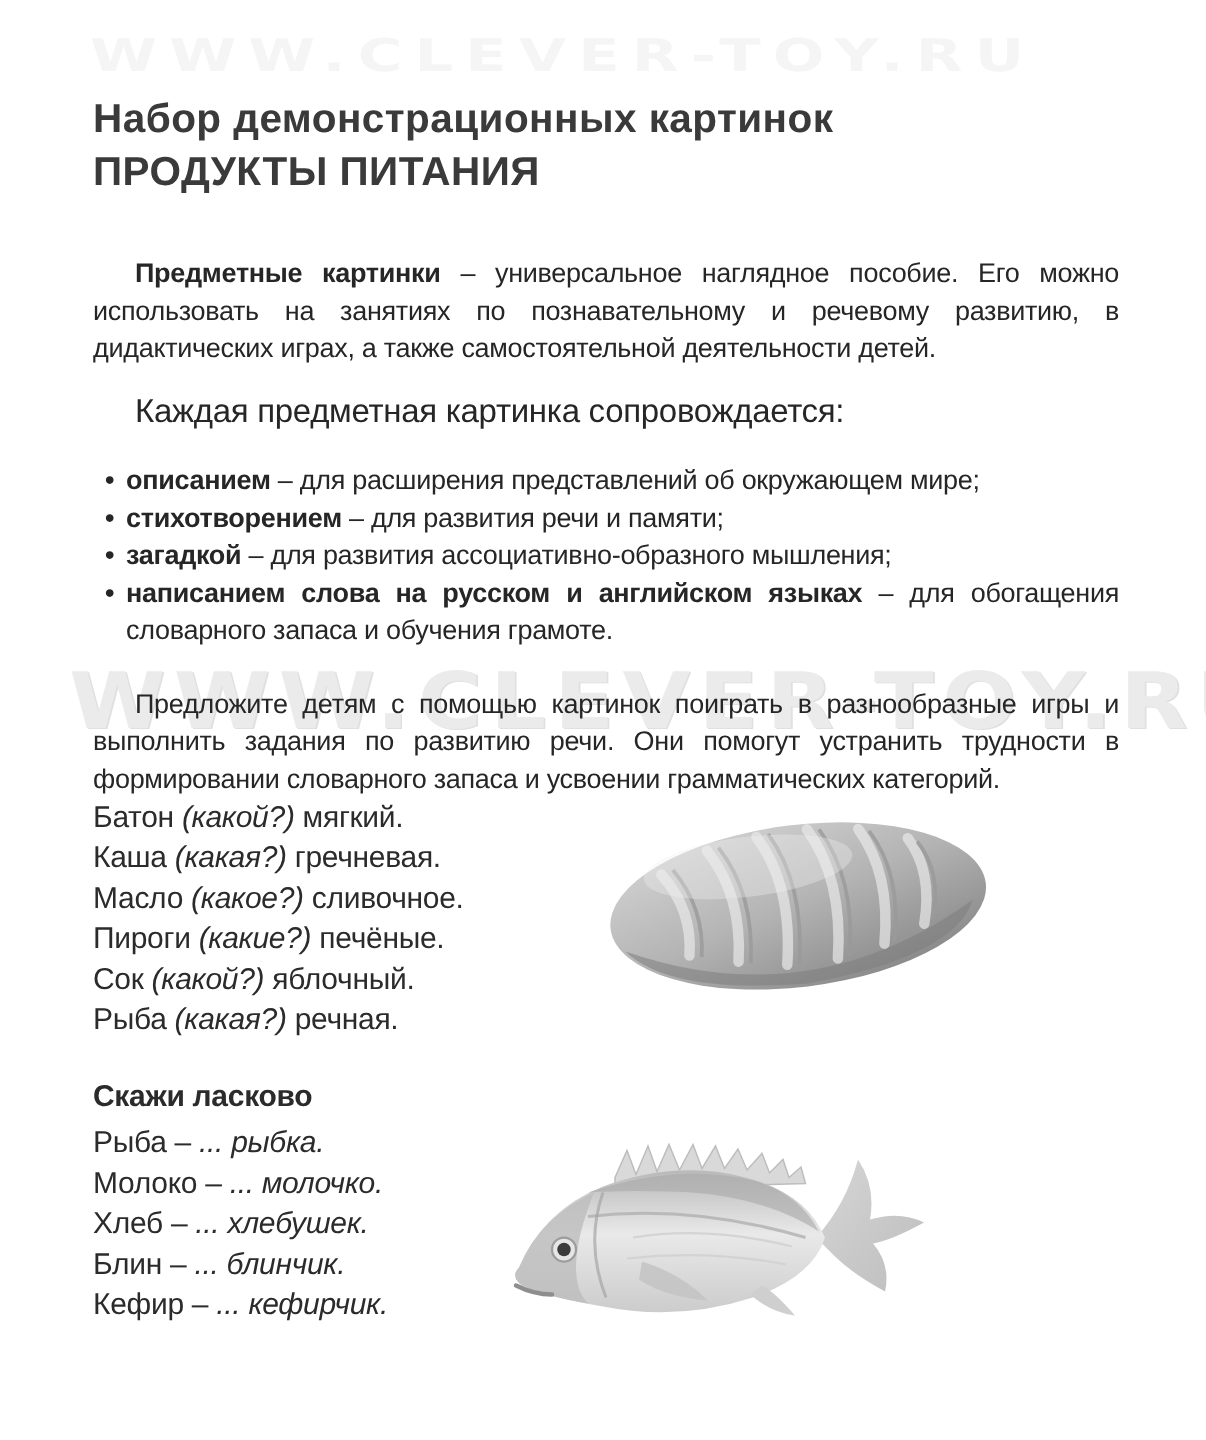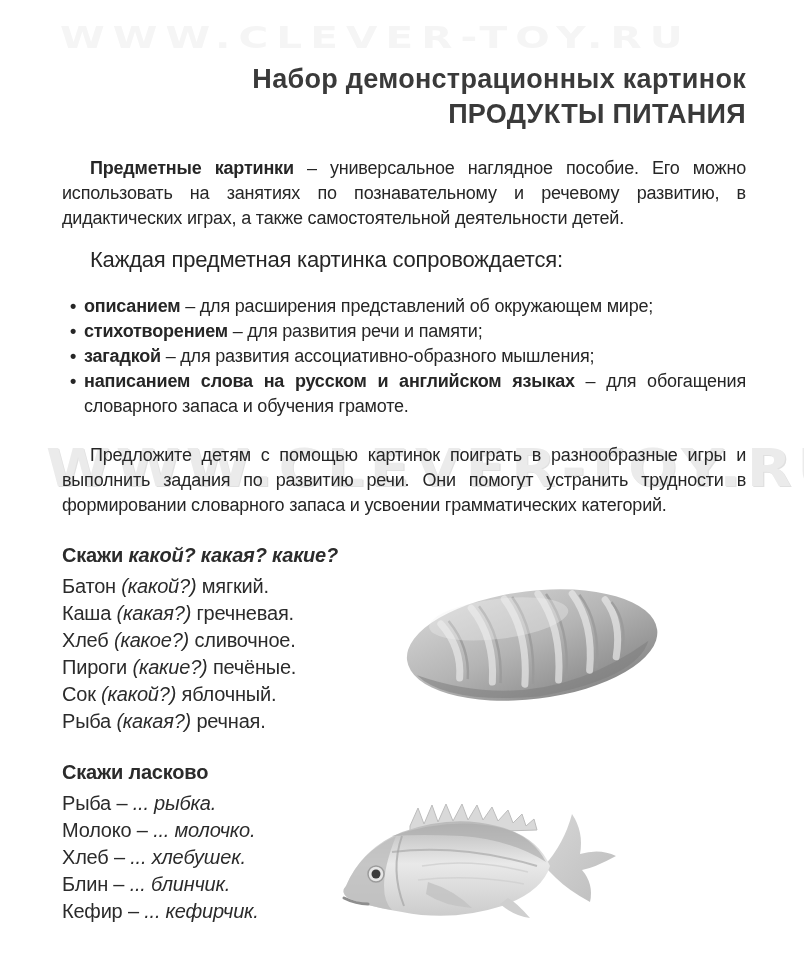--- a/index.html
+++ b/index.html
@@ -15,28 +15,28 @@
     left:46px;top:438px;font-size:52px;color:#ebebeb;letter-spacing:5px;
     transform:scaleX(1.12);transform-origin:left center;
     text-shadow:1px 1px 0 #e0e0e0;
   }
   .watermark.top{
     left:60px;top:20px;font-size:30px;color:#f5f5f5;letter-spacing:6px;
     transform:scaleX(1.35);transform-origin:left center;
   }
   .content{position:relative;z-index:1;padding:62px 58px 0 62px;}
   .title{
-    text-align:right;font-weight:bold;color:#3a3a3a;
+    text-align:left;font-weight:bold;color:#3a3a3a;
     font-size:27px;line-height:35px;margin:0;letter-spacing:.3px;
   }
   .para{
     font-size:18px;line-height:25px;letter-spacing:-0.2px;
     text-align:justify;text-indent:28px;margin:0;
   }
-  .intro{margin-top:24px;}
+  .intro{margin-top:38px;}
   .bullets-intro{margin-top:16px;text-indent:28px;font-size:22px;line-height:25px;letter-spacing:-0.2px;}
   ul.bullets{
     list-style:none;margin:2px 0 0 0;padding:0 0 0 22px;
   }
   ul.bullets li{
     position:relative;font-size:18px;line-height:25px;letter-spacing:-0.2px;
     text-align:justify;padding-left:0;
   }
   ul.bullets li::before{
     content:"\2022";position:absolute;left:-14px;top:0;color:#262626;font-weight:bold;
@@ -77,26 +77,25 @@
     <ul class="bullets">
       <li><b>описанием</b><span> – для расширения представлений об окружающем мире;</span></li>
       <li><b>стихотворением</b><span> – для развития речи и памяти;</span></li>
       <li><b>загадкой</b><span> – для развития ассоциативно-образного мышления;</span></li>
       <li><b>написанием слова на русском и английском языках</b><span> – для обогащения словарного запаса и обучения грамоте.</span></li>
     </ul>
 
     <p class="para para2">Предложите детям с помощью картинок поиграть в разнообразные игры и выполнить задания по развитию речи. Они помогут устранить трудности в формировании словарного запаса и усвоении грамматических категорий.</p>
 
     <div class="section">
-      <div class="section-heading"><span>Скажи </span><span class="it">какой? какая? какие?</span></div>
       <div class="section-row">
         <ul class="qa-list">
           <li><span>Батон </span><span class="it">(какой?)</span><span> мягкий.</span></li>
           <li><span>Каша </span><span class="it">(какая?)</span><span> гречневая.</span></li>
-          <li><span>Хлеб </span><span class="it">(какое?)</span><span> сливочное.</span></li>
+          <li><span>Масло </span><span class="it">(какое?)</span><span> сливочное.</span></li>
           <li><span>Пироги </span><span class="it">(какие?)</span><span> печёные.</span></li>
           <li><span>Сок </span><span class="it">(какой?)</span><span> яблочный.</span></li>
           <li><span>Рыба </span><span class="it">(какая?)</span><span> речная.</span></li>
         </ul>
         <div class="photo bread">
           <svg width="280" height="150" viewBox="0 0 280 150">
             <defs>
               <linearGradient id="loafG" x1="0" y1="0" x2="0.7" y2="1">
                 <stop offset="0" stop-color="#d8d8d8"></stop>
                 <stop offset="0.55" stop-color="#b4b4b4"></stop>

